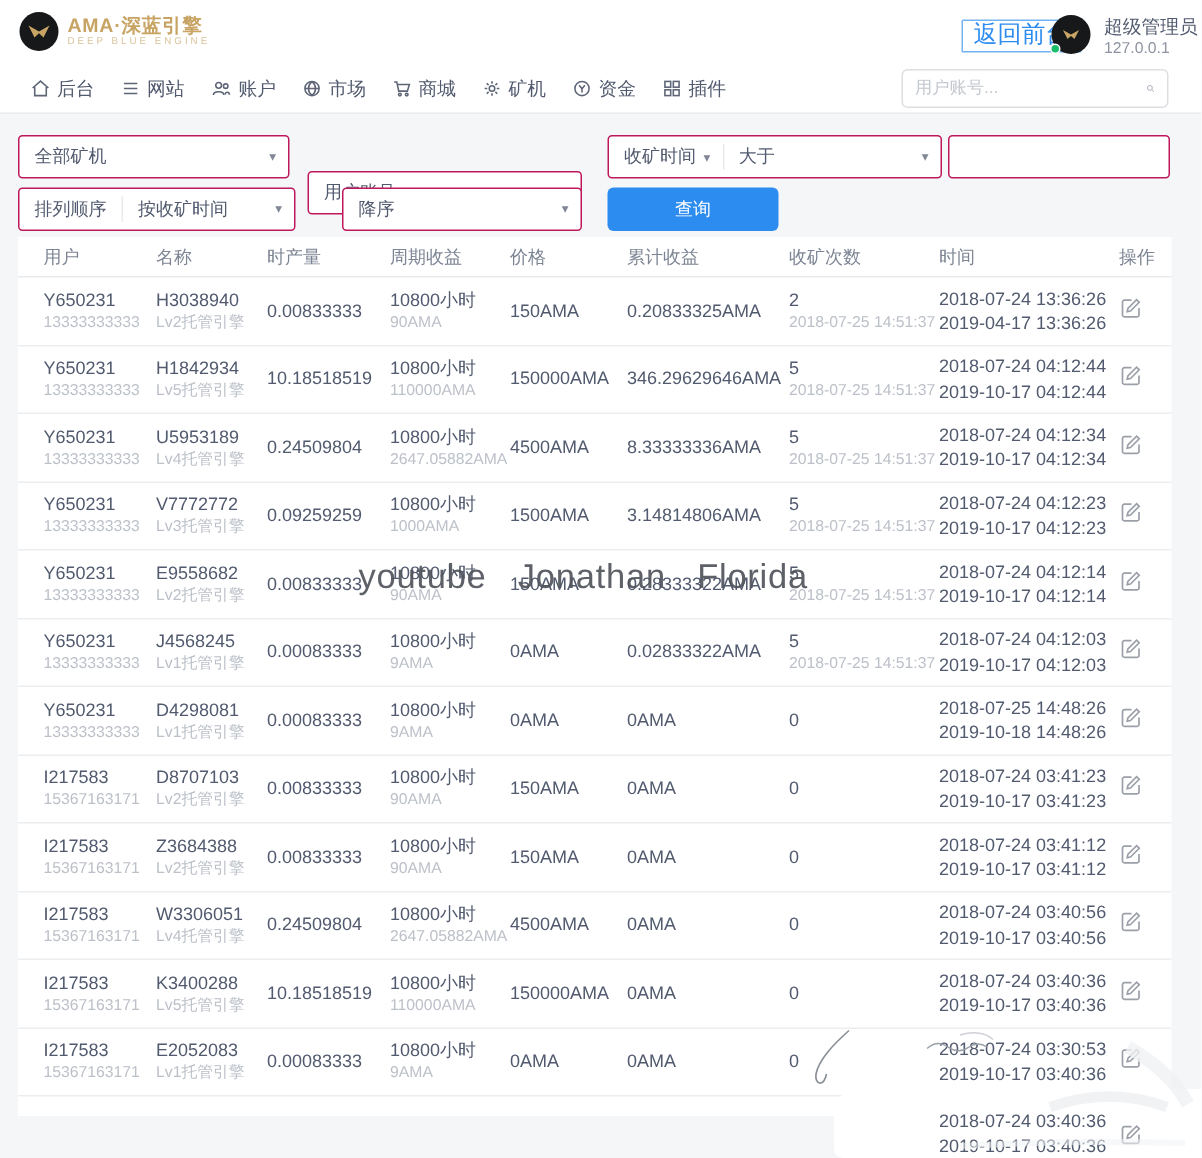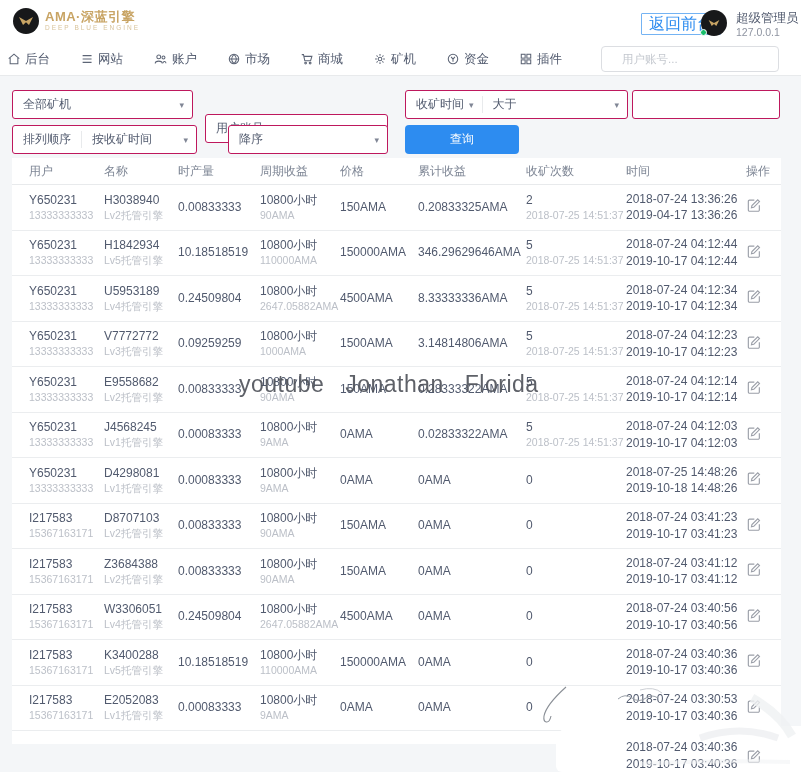--- a/index.html
+++ b/index.html
@@ -19,25 +19,25 @@
   .back-btn { position:absolute; left:641px; top:13px; height:22px; padding:0 7px; background:#fff;
     border:1px solid #74b3f3; border-radius:1px; color:#2d8cf0; font-size:16px; line-height:20px; cursor:pointer;text-align:center;}
   .avatar { position:absolute; left:701px; top:10px; width:26px; height:26px; border-radius:50%; background:#17181a;
     display:flex; align-items:center; justify-content:center; }
   .status-dot { position:absolute; left:-1px; bottom:0; width:7px; height:7px; border-radius:50%; background:#19be6b; border:1px solid #fff; }
   .user-name { position:absolute; left:736px; top:10px; font-size:12.5px; color:#515a6e; }
   .user-ip { position:absolute; left:736px; top:26px; font-size:10.5px; color:#8d93a0; }
 
   
   .navbar { position:absolute; left:0; top:42px; width:801px; height:34px; background:#fff; border-bottom:1px solid #e8eaec; z-index:3;}
-  .nav-items { position:absolute; left:7px; top:0; height:34px; display:flex; align-items:center; gap:30px; }
+  .nav-items { position:absolute; left:20px; top:0; height:34px; display:flex; align-items:center; gap:17px; }
   .nav-item { display:flex; align-items:center; gap:4px; font-size:12.5px; color:#515a6e; cursor:pointer; }
   .nav-item svg { display:block; }
   .nav-search { position:absolute; left:601px; top:4px; width:178px; height:26px; background:#fff;
-    border:1px solid #dcdee2; border-radius:4px; display:flex; align-items:center; padding:0 20px; }
+    border:1px solid #dcdee2; border-radius:4px; display:flex; align-items:center; padding:0 8px; }
   .nav-search input { border:none; outline:none; flex:1; font-size:11.5px; color:#515a6e; background:transparent;
     font-family:"Liberation Sans","DejaVu Sans",sans-serif;}
   .nav-search input::placeholder { color:#c3c7ce; }
 
   
   .fbox { position:absolute; height:29px; background:#fff; border:1px solid #be185d; border-radius:3px;
     display:flex; align-items:center; font-size:12px; color:#515a6e; }
   .caret { font-size:9px; color:#808695; margin-left:auto; padding:0 8px; }
   .caret-inline { font-size:9px; color:#808695; margin-left:5px; }
   .flabel { padding:0 10px; white-space:nowrap; }

